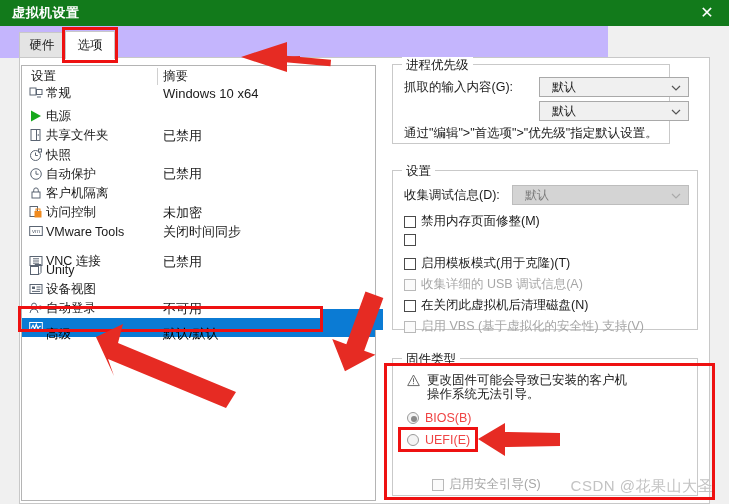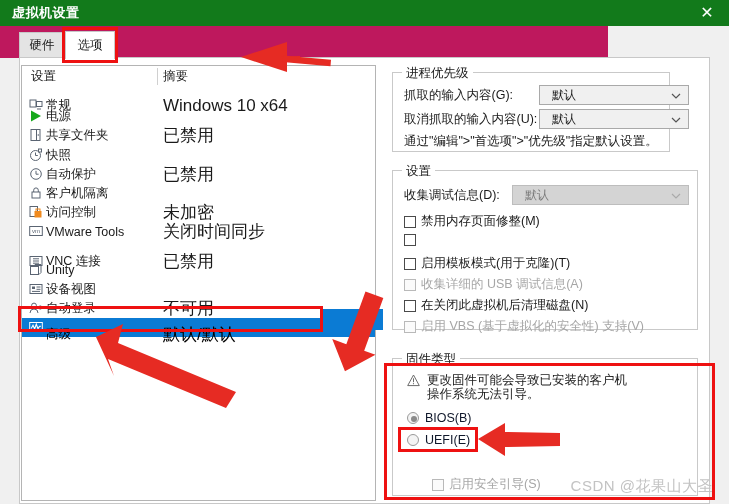--- a/index.html
+++ b/index.html
@@ -26,21 +26,21 @@
   }
   #close-btn {
     position:absolute; right:0; top:0; width:44px; height:26px;
     display:flex; align-items:center; justify-content:center;
     color:#ffffff; font-size:16px; line-height:1;
   }
 
   
   #tabstrip {
     position:absolute; left:0; top:26px; width:608px; height:32px;
-    background:#be185d;
+    background:#c4b5fd;
   }
   .tab {
     position:absolute; top:6px; height:26px;
     display:flex; align-items:center; justify-content:center;
     font-size:12.5px; background:#e4e4e4;
     border:1px solid #c8c8c8; border-bottom:none;
   }
   .tab.inactive { left:19px; width:46px; }
   .tab.active {
     left:65px; width:50px; background:#ffffff; height:28px; top:5px;
@@ -74,21 +74,21 @@
     position:absolute; left:135px; top:2px; width:1px; height:17px; background:#d0d0d0;
   }
   .list-row {
     position:absolute; left:0; width:100%; height:19px;
     display:flex; align-items:center;
   }
   .list-row .ico {
     position:absolute; left:7px; top:2px; width:14px; height:14px;
   }
   .list-row .nm { position:absolute; left:24px; font-size:12.5px; white-space:nowrap; }
-  .list-row .sm { position:absolute; left:141px; font-size:17px; white-space:nowrap; }
+  .list-row .sm { position:absolute; left:141px; font-size:13px; white-space:nowrap; }
   .list-row.selected { background:#0b7bd4; }
   .list-row.selected .nm, .list-row.selected .sm { color:#000000;margin-top:13px; }
 
   
   .ico svg { display:block; }
 
   
   #right-panel {
     position:absolute; left:366px; top:4px; width:318px; height:440px;
   }
@@ -123,21 +123,21 @@
 
   .rbrow { position:absolute; display:flex; align-items:center; }
   .radio {
     width:12px; height:12px; border:1px solid #9a9a9a; border-radius:50%;
     background:#f4f4f4; position:relative; flex:none;
   }
   .radio.checked::after {
     content:""; position:absolute; left:3px; top:3px;
     width:6px; height:6px; border-radius:50%; background:#8a8a8a;
   }
-  .rbrow .rblabel { font-size:12.5px; margin-left:6px; color:#0f172a; white-space:nowrap; }
+  .rbrow .rblabel { font-size:12.5px; margin-left:6px; color:#ef4444; white-space:nowrap; }
 
   .warn { position:absolute; font-size:12.5px; line-height:14px; }
   .warn .wi { position:absolute; left:0; top:1px; width:13px; height:13px; }
   .warn .wt { position:absolute; left:20px; top:0; white-space:pre; }
 
   
   #edge-strip {
     position:absolute; right:0; top:26px; width:19px; height:478px; background:#f0f0f0;
   }
 
@@ -172,21 +172,21 @@
 
 <div id="content">
 
   <div id="list-panel">
     <div id="list-header">
       <span class="h-settings">设置</span>
       <span class="h-summary">摘要</span>
     </div>
     <div id="header-sep"></div>
     <div id="list-rows">
-        <div class="list-row" style="top: 30px;">
+        <div class="list-row" style="top: 18px;">
           <span class="ico">
             <svg width="14" height="14" viewBox="0 0 14 14">
               <rect x="1" y="2" width="6" height="7" fill="none" stroke="#5a6472"></rect>
               <rect x="7.5" y="3.5" width="5.5" height="5" fill="none" stroke="#5a6472"></rect>
               <path d="M8 11 h4" stroke="#5a6472"></path>
             </svg>
           </span>
           <span class="nm">常规</span>
           <span class="sm">Windows 10 x64</span>
         </div>
@@ -312,38 +312,35 @@
             </svg>
           </span>
           <span class="nm">高级</span>
           <span class="sm">默认/默认</span>
         </div>
       </div>
   </div>
 
   <div id="right-panel">
 
-    <div class="groupbox" style="left:6px; top:10px; width:278px; height:80px;">
+    <div class="groupbox" style="left:6px; top:2px; width:278px; height:80px;">
       <span class="gb-title">进程优先级</span>
 
       <div class="fieldrow" style="left:11px; top:14px;">
         <span class="flabel">抓取的输入内容(G):</span>
       </div>
       <div class="combo" style="left:146px; top:12px; width:150px;">
         <span>默认</span>
         <span class="chev">
           <svg width="10" height="10" viewBox="0 0 10 10">
               <path d="M1 3 L5 7 L9 3" fill="none" stroke="#555" stroke-width="1.2"></path>
             </svg>
         </span>
       </div>
 
-      <div class="fieldrow" style="left:11px; top:38px;">
-        <span class="flabel">取消抓取的输入内容(U):</span>
-      </div>
       <div class="combo" style="left:146px; top:36px; width:150px;">
         <span>默认</span>
         <span class="chev">
           <svg width="10" height="10" viewBox="0 0 10 10">
               <path d="M1 3 L5 7 L9 3" fill="none" stroke="#555" stroke-width="1.2"></path>
             </svg>
         </span>
       </div>
 
       <span class="note" style="left:11px; top:60px;">通过"编辑"&gt;"首选项"&gt;"优先级"指定默认设置。</span>

